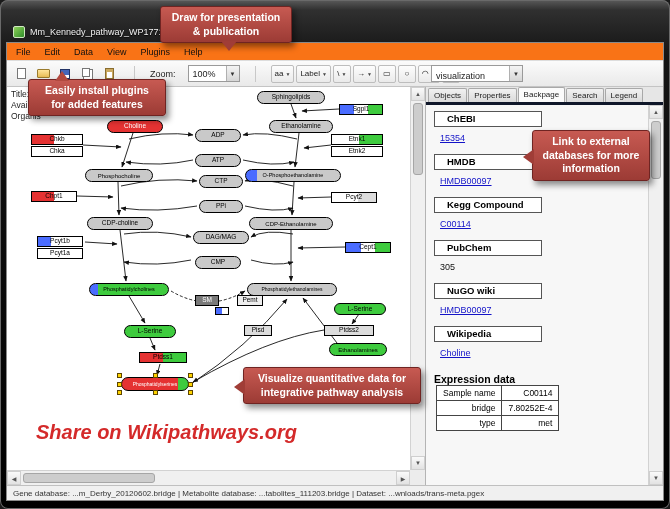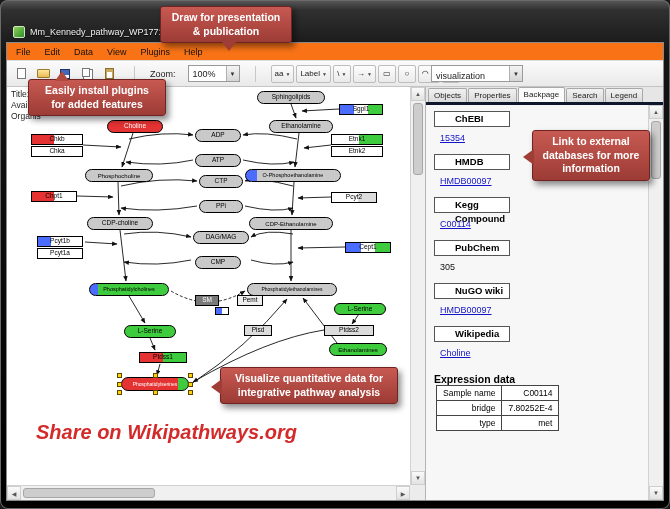--- a/index.html
+++ b/index.html
@@ -78,43 +78,43 @@
   .tabstrip { height:18px; display:flex; align-items:flex-end; gap:1px; padding:2px 2px 0 2px;
     background:#e6e6e6; border-bottom:3px solid #0f172a; font-size:8px; color:#222; }
   .tab { padding:2px 5px; background:linear-gradient(#f1f1f1,#dadada); border:1px solid #a8a8a8;
     border-bottom:none; border-radius:2px 2px 0 0; }
   .tab.active { background:#fbfbfb; padding-bottom:3px; }
   .panel-body { flex:1; position:relative; background:#f7f7f7; }
   .panel-content { position:absolute; left:0; top:0; right:15px; bottom:0; padding:6px 8px; overflow:hidden; }
   .pscroll { position:absolute; right:0; top:0; bottom:0; width:15px; background:#f0f0f0; border-left:1px solid #d2d2d2; }
   .pthumb { position:absolute; left:2px; right:2px; top:16px; height:58px; background:#cdcdcd; border:1px solid #a6a6a6; border-radius:3px; }
   .db-section { height:43px; }
-  .db-header { width:76px; height:16px; line-height:14px; border:1px solid #555; background:#fff;
-    font-weight:bold; font-size:9.5px; padding-left:20px; color:#000; }
+  .db-header { width:108px; height:16px; line-height:14px; border:1px solid #555; background:#fff;
+    font-weight:bold; font-size:9.5px; padding-left:12px; color:#000; }
   .db-link { display:inline-block; margin:5px 0 0 6px; color:#1414c8; text-decoration:underline; font-size:9px; }
   .db-value { display:inline-block; margin:5px 0 0 6px; color:#111; font-size:9px; }
   .exp-title { font-weight:bold; font-size:10.5px; color:#000; margin-top:4px; }
   .gene-line { font-weight:bold; font-size:9px; color:#000; margin-top:12px; margin-bottom:6px; }
   .exp-table { border-collapse:collapse; margin-left:2px; }
   .exp-table td { border:1px solid #444; font-size:8.5px; padding:2px 6px; text-align:right; background:#fff; min-width:50px; color:#000; }
   
   .statusbar { height:15px; background:#f0f0f0; border-top:1px solid #c0c0c0; font-size:8px; color:#333;
     display:flex; align-items:center; padding:0 6px; white-space:nowrap; overflow:hidden; }
   
   .callout { position:absolute; z-index:60; background:linear-gradient(#c75a52,#9c3b35);
     border:1px solid #6f2422; color:#fff; font-weight:bold; font-size:10.5px; text-align:center;
     padding:4px 8px; border-radius:3px; box-shadow:3px 4px 6px rgba(0,0,0,.45); line-height:1.3; }
   .arr { position:absolute; width:0; height:0; }
   .arr-down { bottom:-9px; left:60px; border-left:8px solid transparent; border-right:8px solid transparent; border-top:10px solid #a03d37; }
   .arr-up { top:-9px; left:26px; border-left:7px solid transparent; border-right:7px solid transparent; border-bottom:10px solid #b2493f; }
   .arr-left { left:-10px; border-top:8px solid transparent; border-bottom:8px solid transparent; border-right:11px solid #a03d37; }
   .co-top { left:160px; top:6px; width:132px; }
   .co-left { left:28px; top:79px; width:138px; }
   .co-right { left:532px; top:130px; width:118px; }
-  .co-bottom { left:220px; top:367px; width:178px; }
+  .co-bottom { left:243px; top:367px; width:178px; }
   .share { position:absolute; left:36px; top:421px; z-index:55; font-size:20px; font-weight:bold; font-style:italic;
     color:#d42a2a; text-shadow:1px 1px 0 rgba(255,255,255,.85), -1px -1px 0 rgba(255,255,255,.6); }
 </style>
 </head>
 <body>
 
 <div class="frame">
   <div class="titlebar">
     <span class="app-icon"></span>
     <span>Mm_Kennedy_pathway_WP1771_45176.gpml</span>
@@ -404,20 +404,23 @@
           </div>
           <div class="pscroll">
             <span class="sbtn" style="top:0;left:0">▲</span>
             <span class="pthumb"></span>
             <span class="sbtn" style="bottom:0;left:0">▼</span>
           </div>
         </div>
       </div>
     </div>
 
+    <div class="statusbar">
+      <span>Gene database: ...m_Derby_20120602.bridge | Metabolite database: ...tabolites_111203.bridge | Dataset: ...wnloads/trans-meta.pgex</span>
+    </div>
   </div>
 </div>
 
 <div class="callout co-top">
   <span>Draw for presentation &amp; publication</span>
   <span class="arr arr-down"></span>
 </div>
 <div class="callout co-left">
   <span>Easily install plugins for added features</span>
   <span class="arr arr-up"></span>

